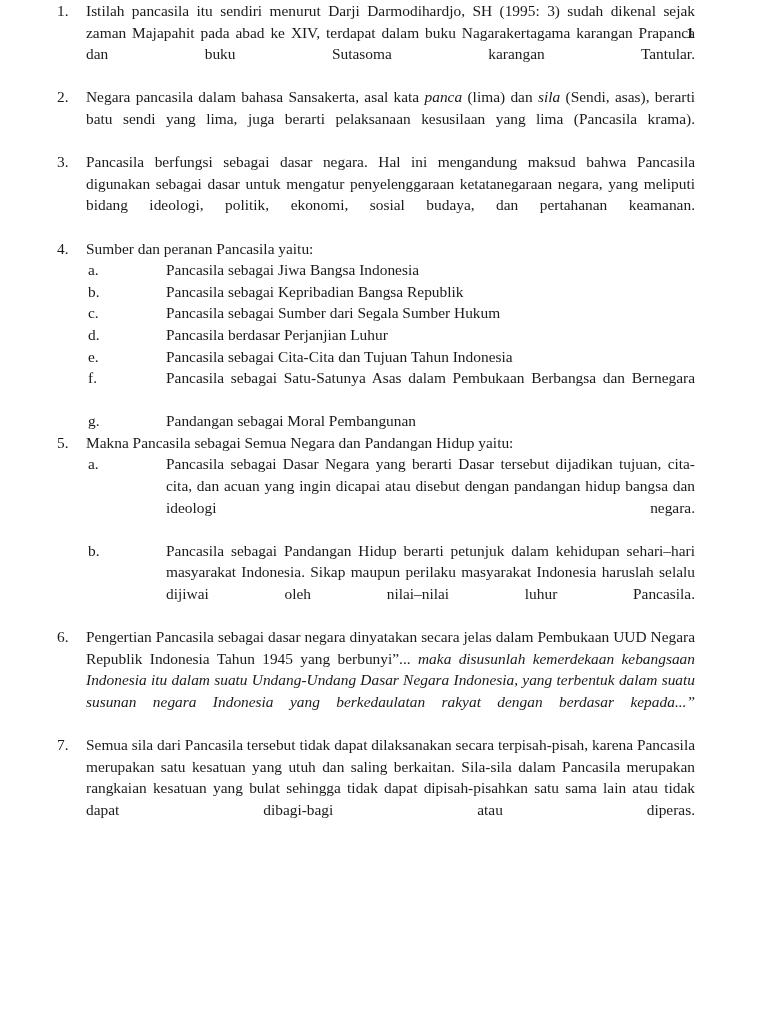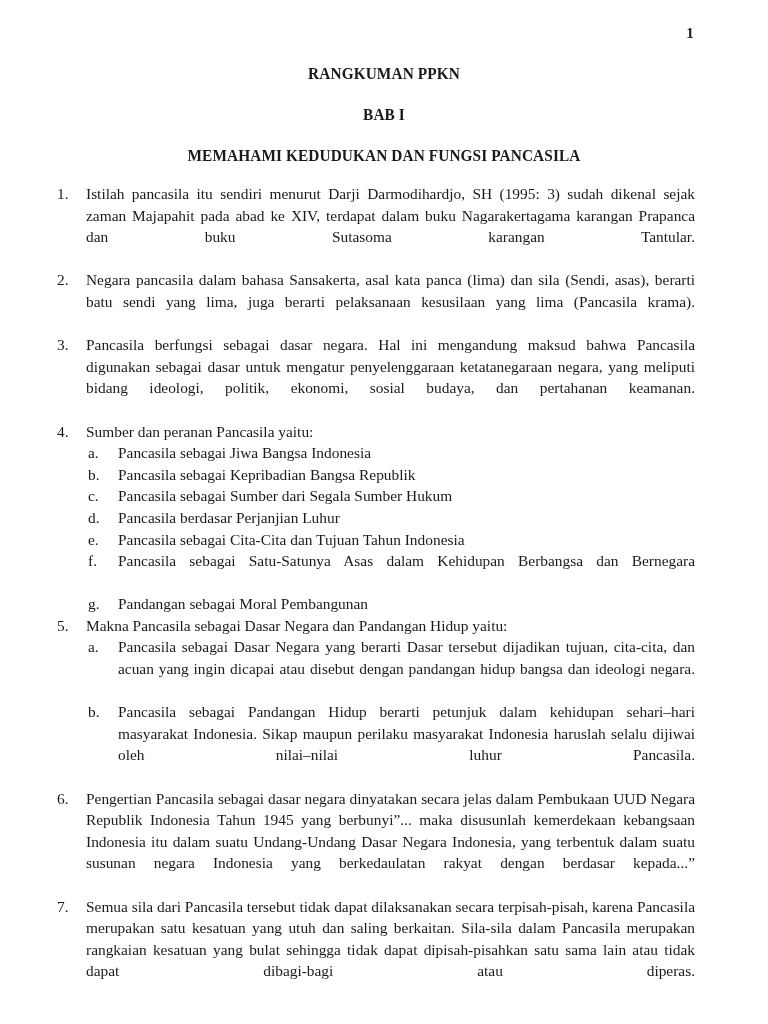--- a/index.html
+++ b/index.html
@@ -106,45 +106,40 @@
   }
   li.subitem > .marker {
     position: absolute;
     left: 0;
     top: 0;
     width: 24px;
     text-align: left;
     font-size: 15.4px;
     line-height: 21.6px;
   }
-  li.subitem > .body { display: block; }
+  li.subitem > .body { display: block; margin-left: 48px; }
   li.subitem > .body::after {
     content: "";
     display: inline-block;
     width: 100%;
   }
 
   
   li.nojustify, li.nojustify > .body { text-align: left; }
   li.nojustify > .body::after { content: none; display: none; }
 
-  .it { }
+  .it { font-style: italic; }
 </style>
 </head>
 <body>
 
 <div class="page">
 
   <div class="page-number">1</div>
 
-  <div class="headings">
-    <div class="heading heading-1">RANGKUMAN PPKN</div>
-    <div class="heading heading-2">BAB I</div>
-    <div class="heading heading-3">MEMAHAMI KEDUDUKAN DAN FUNGSI PANCASILA</div>
-  </div>
 
   <div class="content">
     <ol class="main-list">
 
       <li class="item">
         <span class="marker">1.</span>
         <span class="body">Istilah pancasila itu sendiri menurut Darji Darmodihardjo, SH (1995: 3) sudah dikenal sejak zaman Majapahit pada abad ke XIV, terdapat dalam buku Nagarakertagama karangan Prapanca dan buku Sutasoma karangan Tantular.</span>
       </li>
 
       <li class="item">
@@ -177,31 +172,31 @@
         <li class="subitem nojustify">
           <span class="marker">d.</span>
           <span class="body">Pancasila berdasar Perjanjian Luhur</span>
         </li>
         <li class="subitem nojustify">
           <span class="marker">e.</span>
           <span class="body">Pancasila sebagai Cita-Cita dan Tujuan Tahun Indonesia</span>
         </li>
         <li class="subitem">
           <span class="marker">f.</span>
-          <span class="body">Pancasila sebagai Satu-Satunya Asas dalam Kehidupan Berbangsa dan Bernegara</span>
+          <span class="body">Pancasila sebagai Satu-Satunya Asas dalam Pembukaan Berbangsa dan Bernegara</span>
         </li>
         <li class="subitem nojustify">
           <span class="marker">g.</span>
           <span class="body">Pandangan sebagai Moral Pembangunan</span>
         </li>
       </ol>
 
       <li class="item nojustify">
         <span class="marker">5.</span>
-        <span class="body">Makna Pancasila sebagai Dasar Negara dan Pandangan Hidup yaitu:</span>
+        <span class="body">Makna Pancasila sebagai Semua Negara dan Pandangan Hidup yaitu:</span>
       </li>
       <ol class="sub-list">
         <li class="subitem">
           <span class="marker">a.</span>
           <span class="body">Pancasila sebagai Dasar Negara yang berarti Dasar tersebut dijadikan tujuan, cita-cita, dan acuan yang ingin dicapai atau disebut dengan pandangan hidup bangsa dan ideologi negara.</span>
         </li>
         <li class="subitem">
           <span class="marker">b.</span>
           <span class="body">Pancasila sebagai Pandangan Hidup berarti petunjuk dalam kehidupan sehari–hari masyarakat Indonesia. Sikap maupun perilaku masyarakat Indonesia haruslah selalu dijiwai oleh nilai–nilai luhur Pancasila.</span>
         </li>

